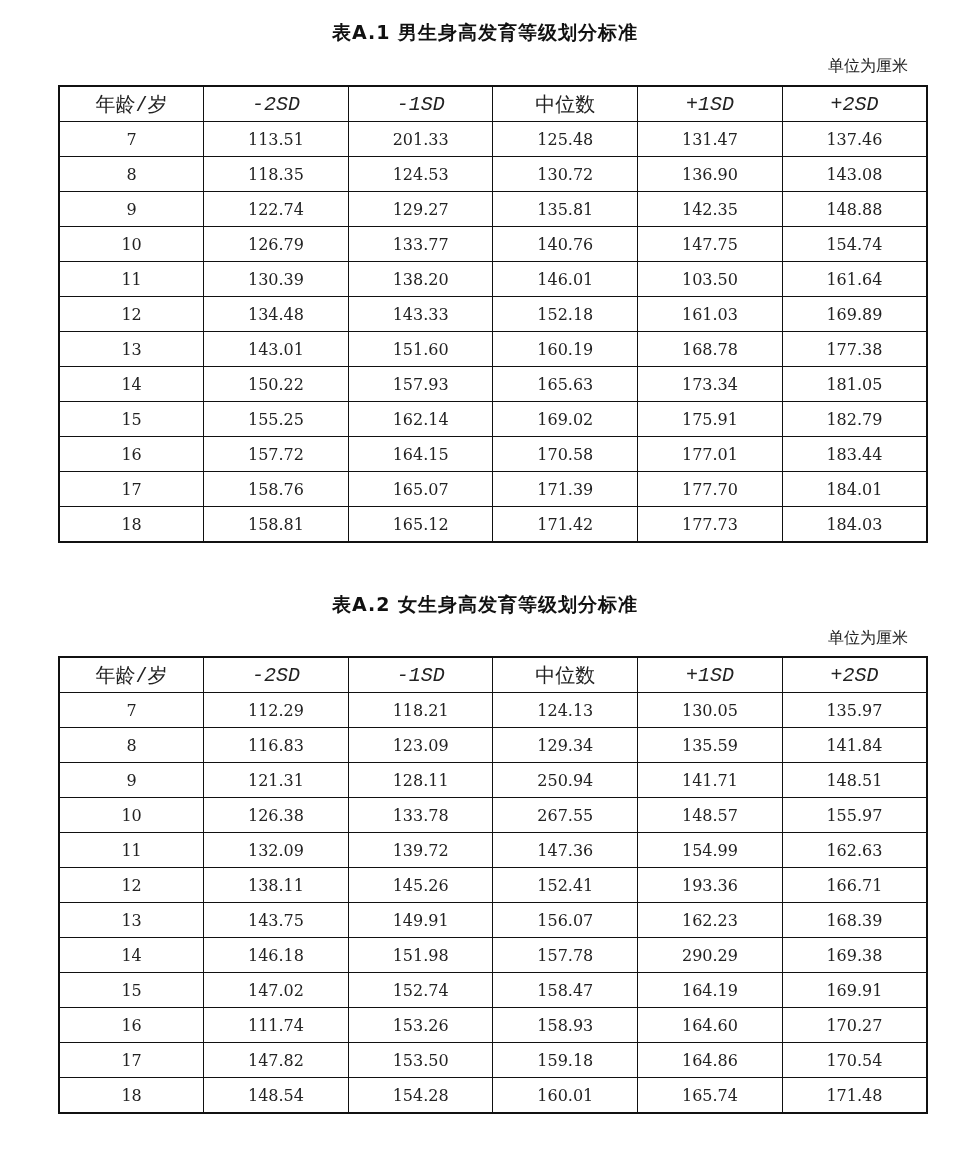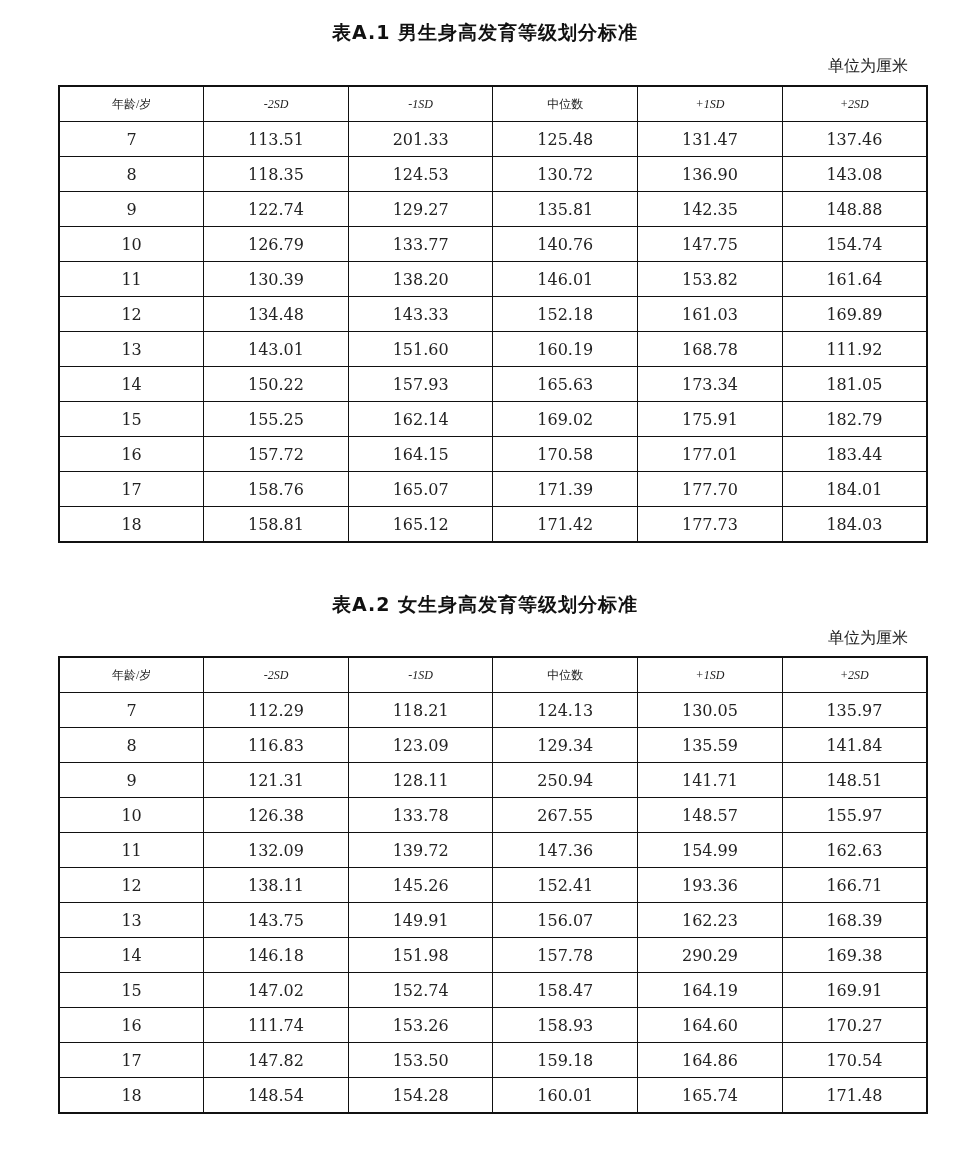--- a/index.html
+++ b/index.html
@@ -21,21 +21,21 @@
     position: absolute; left: 58px; width: 870px;
     border-collapse: collapse; table-layout: fixed;
     border: 2px solid #111;
   }
   table.grid th, table.grid td {
     border: 1.5px solid #111; text-align: center; padding: 0;
     font-weight: normal; font-size: 16px; color: #222;
     height: 34px;
   }
   table.grid th {
-    font-family: Liberation Serif, serif; font-size: 12px;
+    font-family: Liberation Mono, monospace; font-size: 20px;
   }
   .sd { font-style: italic; font-family: "Liberation Serif", serif; }
   #t1-title { top: 20px; }
   #t1-unit  { top: 56px; }
   #t1       { top: 85px; }
   #t2-title { top: 592px; }
   #t2-unit  { top: 628px; }
   #t2       { top: 656px; }
 </style>
 </head>
@@ -85,38 +85,38 @@
         <td>133.77</td>
         <td>140.76</td>
         <td>147.75</td>
         <td>154.74</td>
       </tr>
       <tr>
         <td>11</td>
         <td>130.39</td>
         <td>138.20</td>
         <td>146.01</td>
-        <td>153.82</td>
+        <td>103.50</td>
         <td>161.64</td>
       </tr>
       <tr>
         <td>12</td>
         <td>134.48</td>
         <td>143.33</td>
         <td>152.18</td>
         <td>161.03</td>
         <td>169.89</td>
       </tr>
       <tr>
         <td>13</td>
         <td>143.01</td>
         <td>151.60</td>
         <td>160.19</td>
         <td>168.78</td>
-        <td>111.92</td>
+        <td>177.38</td>
       </tr>
       <tr>
         <td>14</td>
         <td>150.22</td>
         <td>157.93</td>
         <td>165.63</td>
         <td>173.34</td>
         <td>181.05</td>
       </tr>
       <tr>

